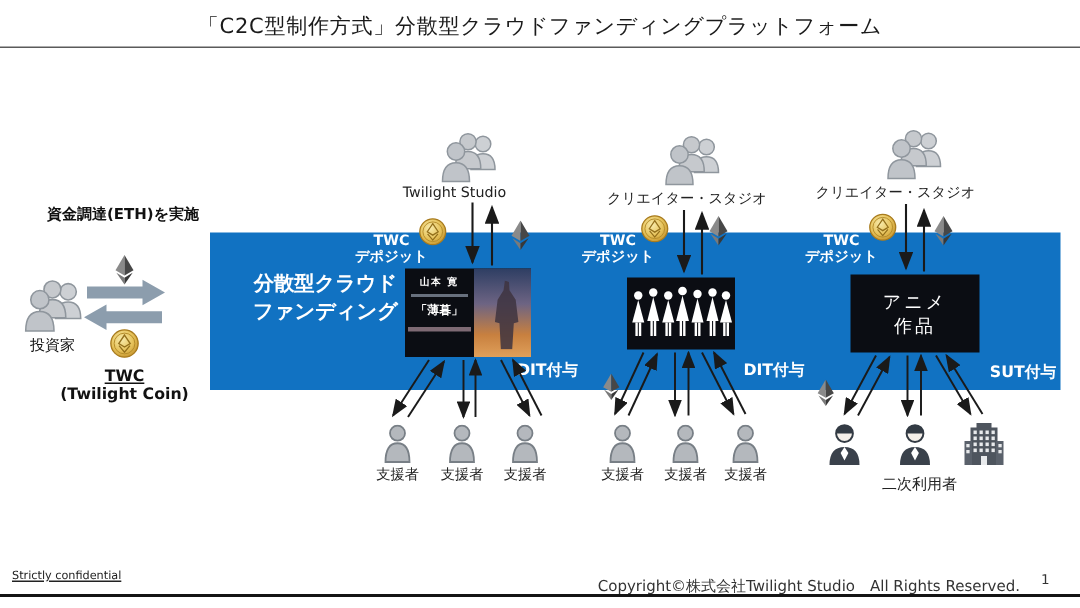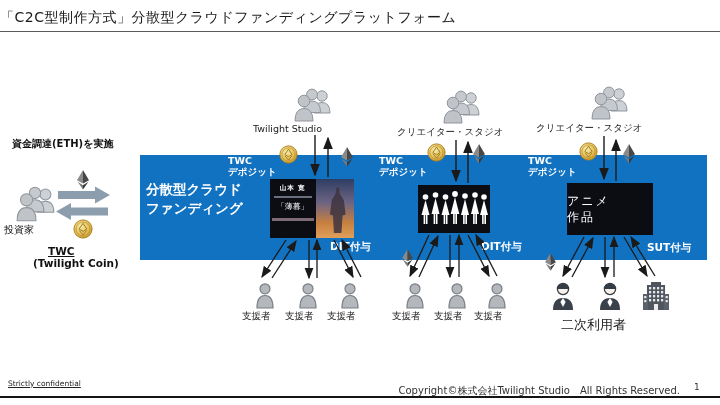--- a/index.html
+++ b/index.html
@@ -1,49 +1,49 @@
 <!DOCTYPE html>
 <html><head>
 <meta charset="utf-8">
 <style>
   * { margin:0; padding:0; box-sizing:border-box; }
   html,body { background:#fff; }
   body { font-family:"DejaVu Sans","Liberation Sans",sans-serif; }
   .slide { position:relative; width:720px; height:405px; background:#fff; overflow:hidden; }
   .abs { position:absolute; }
-  .ctr { text-align:left; }
+  .ctr { text-align:center; }
 
   .title { top:9px; left:0; width:720px; font-size:14px; color:#1a1a1a; letter-spacing:.5px; }
   .title-rule { top:31px; left:0; width:720px; height:1px; background:#5a5a5a; }
 
   .headline { left:12px; top:138px; width:140px; font-size:10px; font-weight:bold; color:#111; line-height:12px; }
   .investor-label { left:4px; top:223px; width:62px; font-size:10px; color:#111; }
   .twc-label { left:48px; top:245px; width:70px; font-size:10.5px; font-weight:bold; color:#111; text-decoration:underline; }
   .twc-sub { left:33px; top:257px; width:100px; font-size:10.5px; font-weight:bold; color:#111; }
 
   .platform-box { left:140px; top:155px; width:567px; height:105px; background:#1172C2; z-index:1; }
   .platform-name { left:146px; top:180px; width:142px; font-size:13.5px; font-weight:bold; color:#fff; line-height:18.5px; z-index:2; }
   .deposit { width:66px; font-size:9.5px; font-weight:bold; color:#fff; line-height:11px; z-index:2; }
   .grant { width:70px; font-size:10.5px; font-weight:bold; color:#fff; z-index:2; }
 
   .black-box { background:#0b0d13; z-index:2; }
   .poster { display:flex; }
   .poster-left { width:52px; padding-top:5px; text-align:center; }
   .poster-author { font-size:6.5px; font-weight:bold; color:#fff; letter-spacing:1px; }
   .poster-bar { height:2.5px; background:#68707e; margin:2.5px auto 0; }
-  .poster-title { font-size:8px; color:#fff; margin-top:3px; }
+  .poster-title { font-size:8px; color:#fff; margin-top:3px;font-weight:bold; }
   .poster-art { position:relative; width:44px; height:59px;
     background:linear-gradient(180deg,#2e3e63 0%,#6d6483 40%,#c8803f 75%,#e0a05a 100%); }
   .poster-fig { position:absolute; left:13px; top:8px; width:18px; height:46px; background:#3e3440; opacity:.85;
     clip-path:polygon(45% 0,60% 2%,62% 14%,85% 28%,95% 60%,78% 62%,72% 100%,30% 100%,25% 62%,8% 60%,18% 28%,40% 14%); }
   .anime-text { color:#ffffff; font-size:12px; line-height:16px; letter-spacing:2px; padding-top:10px; }
 
   .entity-label { font-size:9.5px; color:#222; z-index:2; }
   .supporter-label { width:46px; font-size:9.5px; color:#222; }
-  .secondary-label { left:561px; top:316px; width:104px; font-size:13px; color:#222; }
+  .secondary-label { left:561px; top:316px; width:104px; font-size:10px; color:#222; }
 
   .footer-conf { left:8px; top:379px; font-size:7.5px; color:#222; text-decoration:underline; }
   .footer-copy { left:380px; top:384px; width:300px; font-size:10px; color:#333; text-align:right; }
   .footer-page { left:694px; top:382px; width:20px; font-size:9px; color:#333; }
   .bottom-rule { top:396px; left:0; width:720px; height:2px; background:#141414; }
 
   svg.iconsvg { display:block; }
   .overlay { left:0; top:0; width:720px; height:405px; z-index:3; pointer-events:none; }
   .icon-layer { z-index:4; }
 </style>

